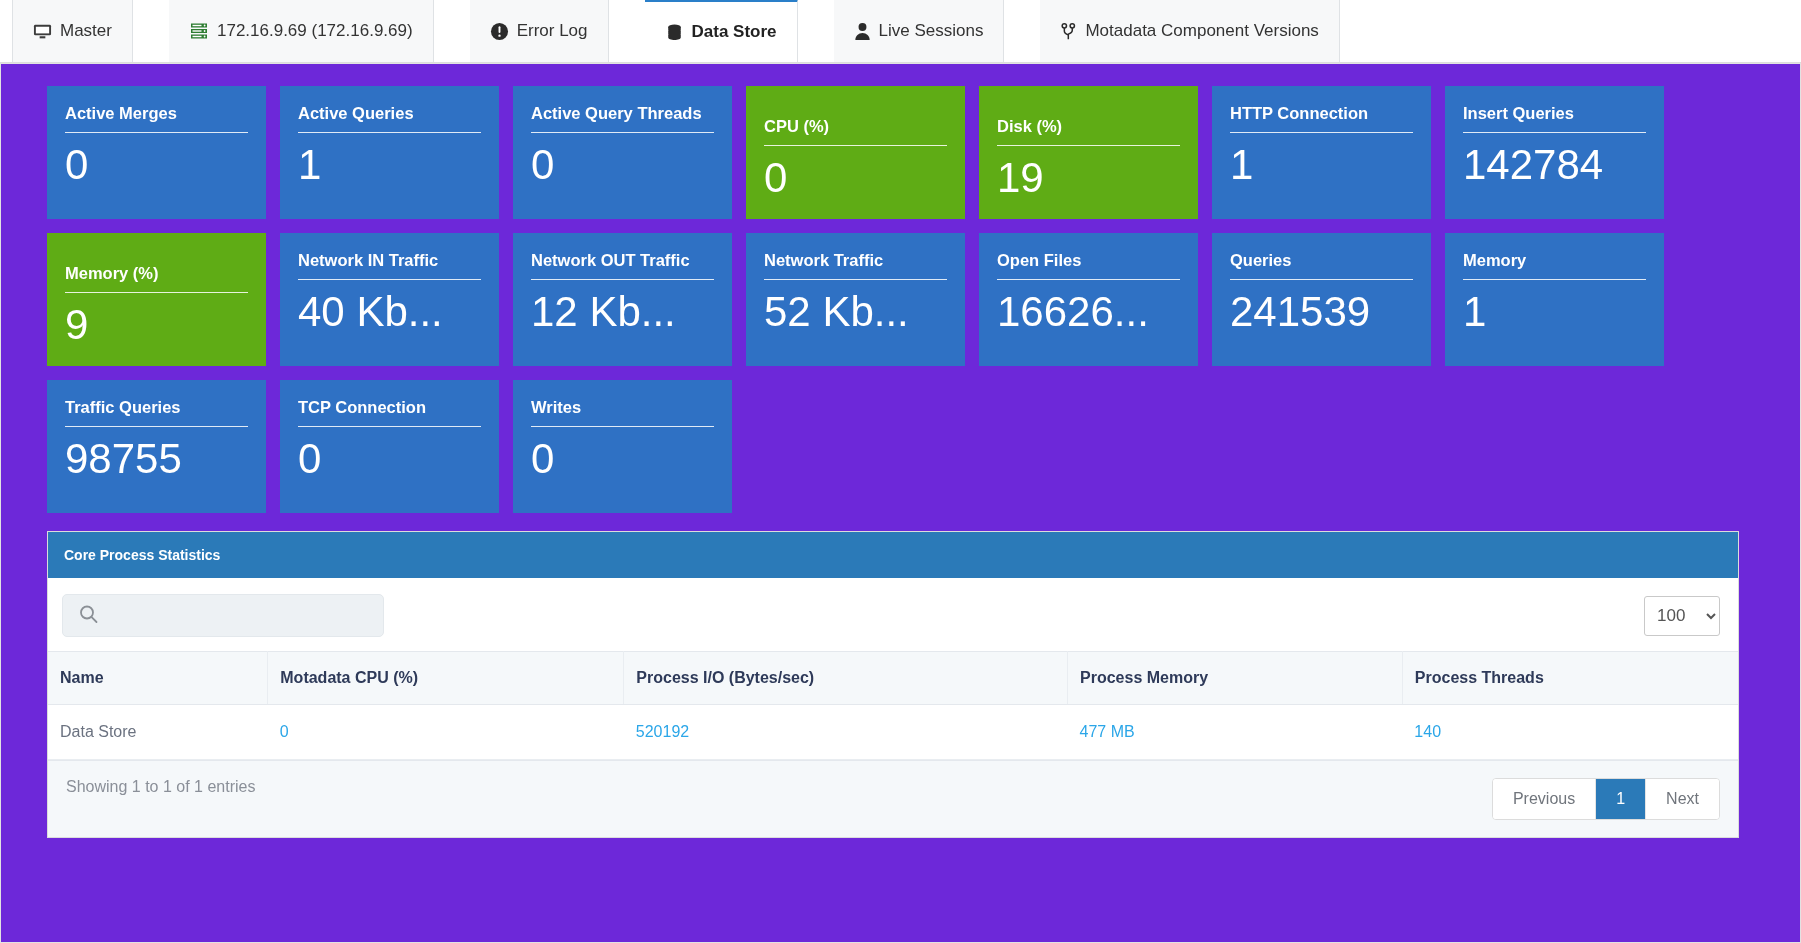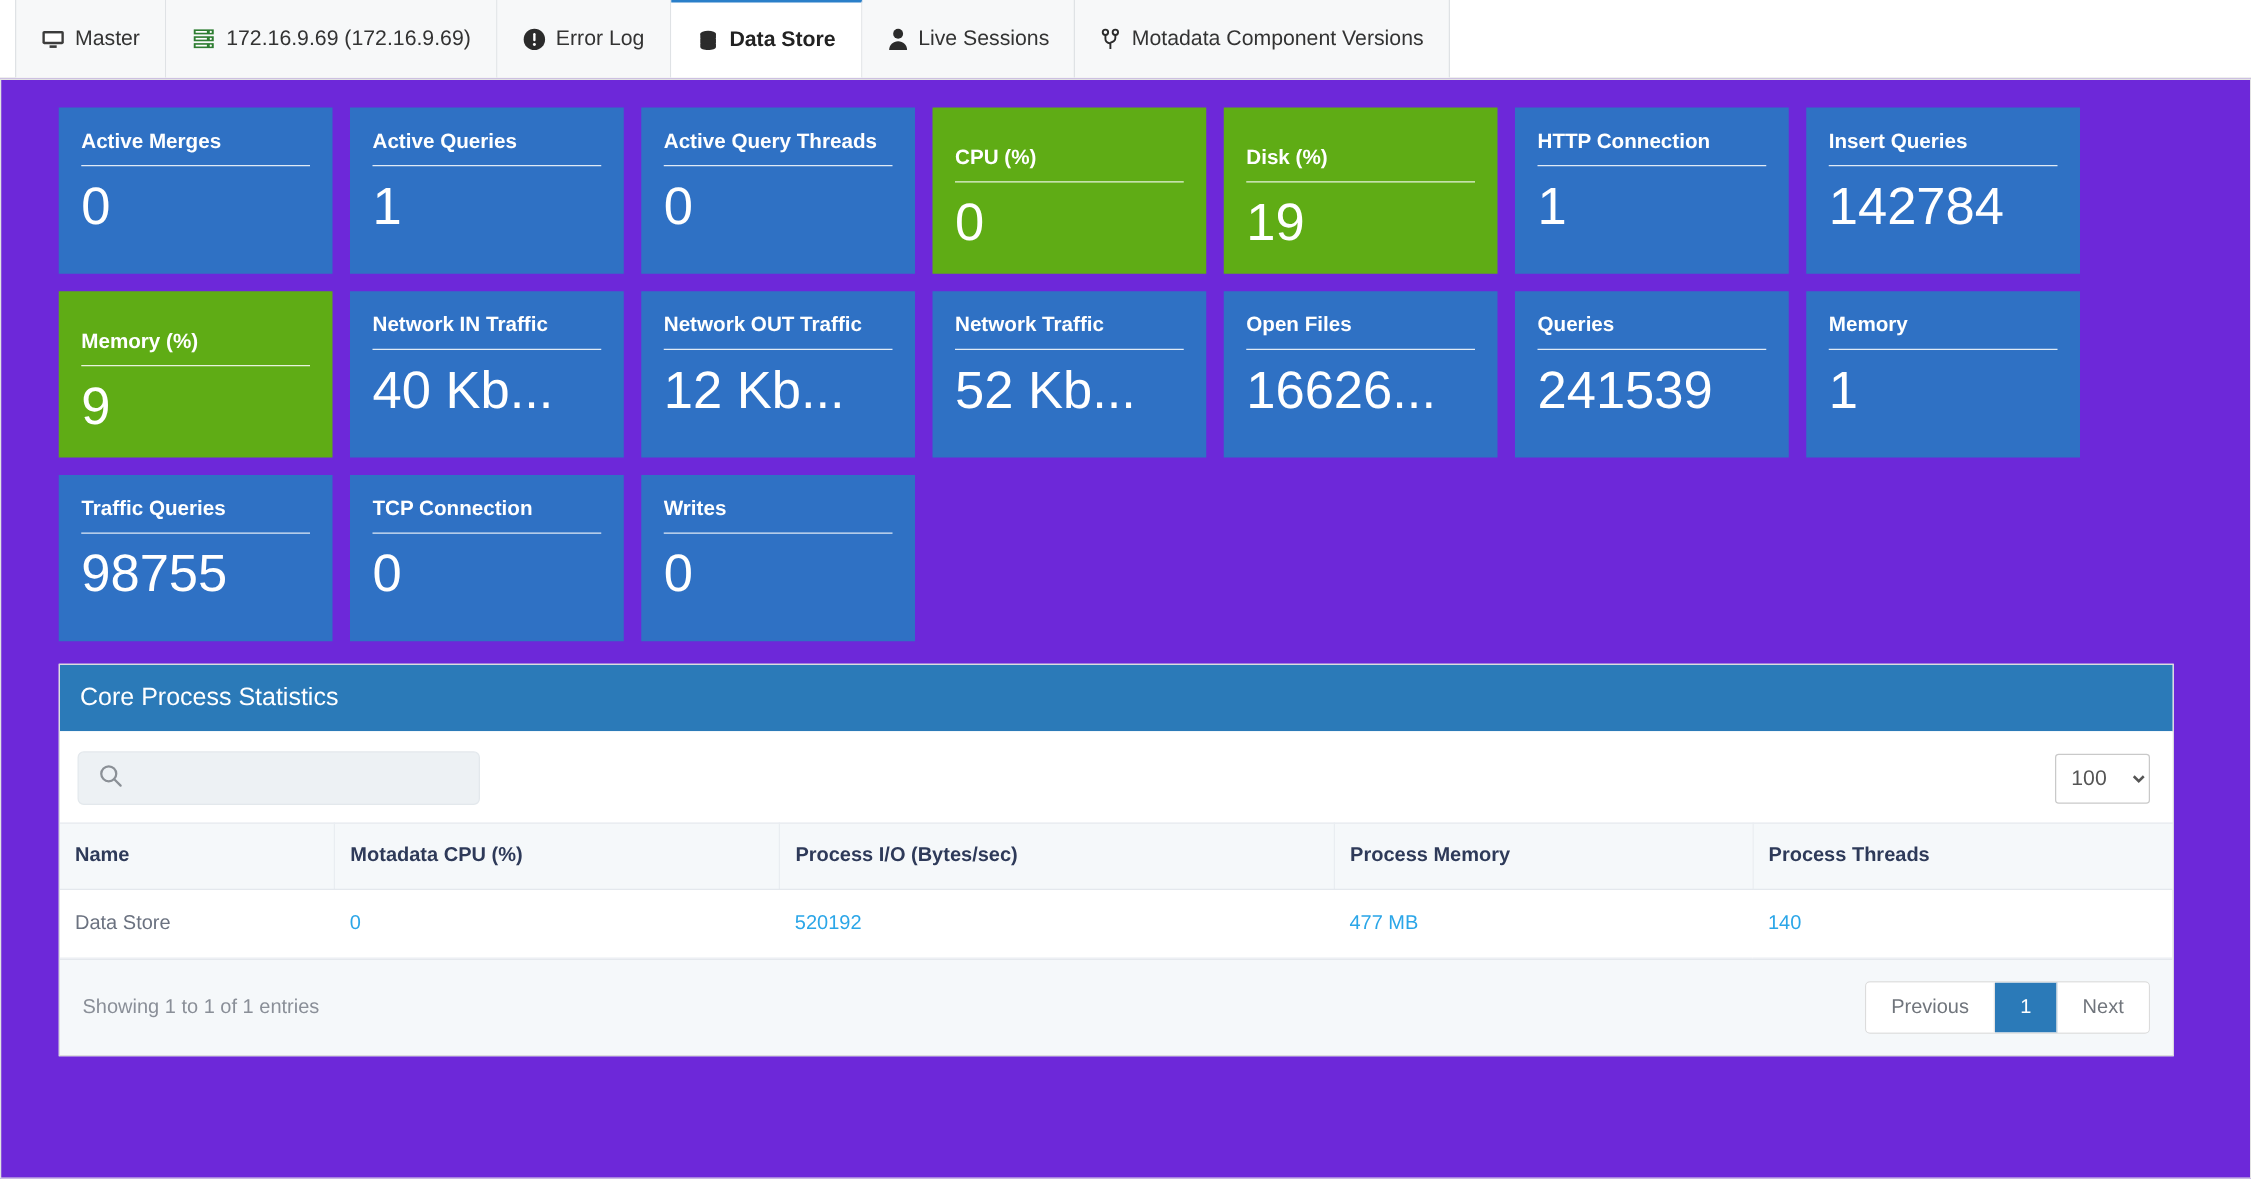--- a/index.html
+++ b/index.html
@@ -19,20 +19,21 @@
 
   
   .tabbar {
     height: 63px;
     flex: 0 0 63px;
     display: flex;
     align-items: stretch;
     background: #ffffff;
     border-bottom: 1px solid #dddddd;
     padding-left: 12px;
+    gap: 36px;
   }
   .tab {
     display: flex;
     align-items: center;
     gap: 8px;
     padding: 0 20px;
     font-size: 17px;
     color: #333333;
     background: #f7f8f9;
     border-right: 1px solid #dfe2e5;
@@ -100,22 +101,22 @@
 
   
   .panel {
     background: #ffffff;
     border: 1px solid #dcdcdc;
     width: 1692px;
   }
   .panel-head {
     background: #2b7ab8;
     color: #ffffff;
-    font-size: 20px;
-    font-weight: normal;
+    font-size: 14px;
+    font-weight: bold;
     padding: 15px 16px;
   }
   .panel-tools {
     display: flex;
     align-items: center;
     justify-content: space-between;
     padding: 16px 18px 14px 14px;
     background: #ffffff;
   }
   .search-wrap {
@@ -168,21 +169,20 @@
   }
   table.dt thead th:last-child { border-right: none; }
   table.dt tbody td {
     padding: 18px 12px;
     border-bottom: 1px solid #e9edf1;
     color: #6b7280;
   }
   table.dt tbody td.link { color: #2ba6e8; }
   .panel-foot {
     display: flex;
-    align-items: center;
     justify-content: space-between;
     background: #f5f8fa;
     padding: 17px 18px;
     border-top: 1px solid #e4e8ed;
   }
   .foot-info { font-size: 16px; color: #8a8f98; }
   .pager {
     display: flex;
     border: 1px solid #dcdcdc;
     border-radius: 4px;

